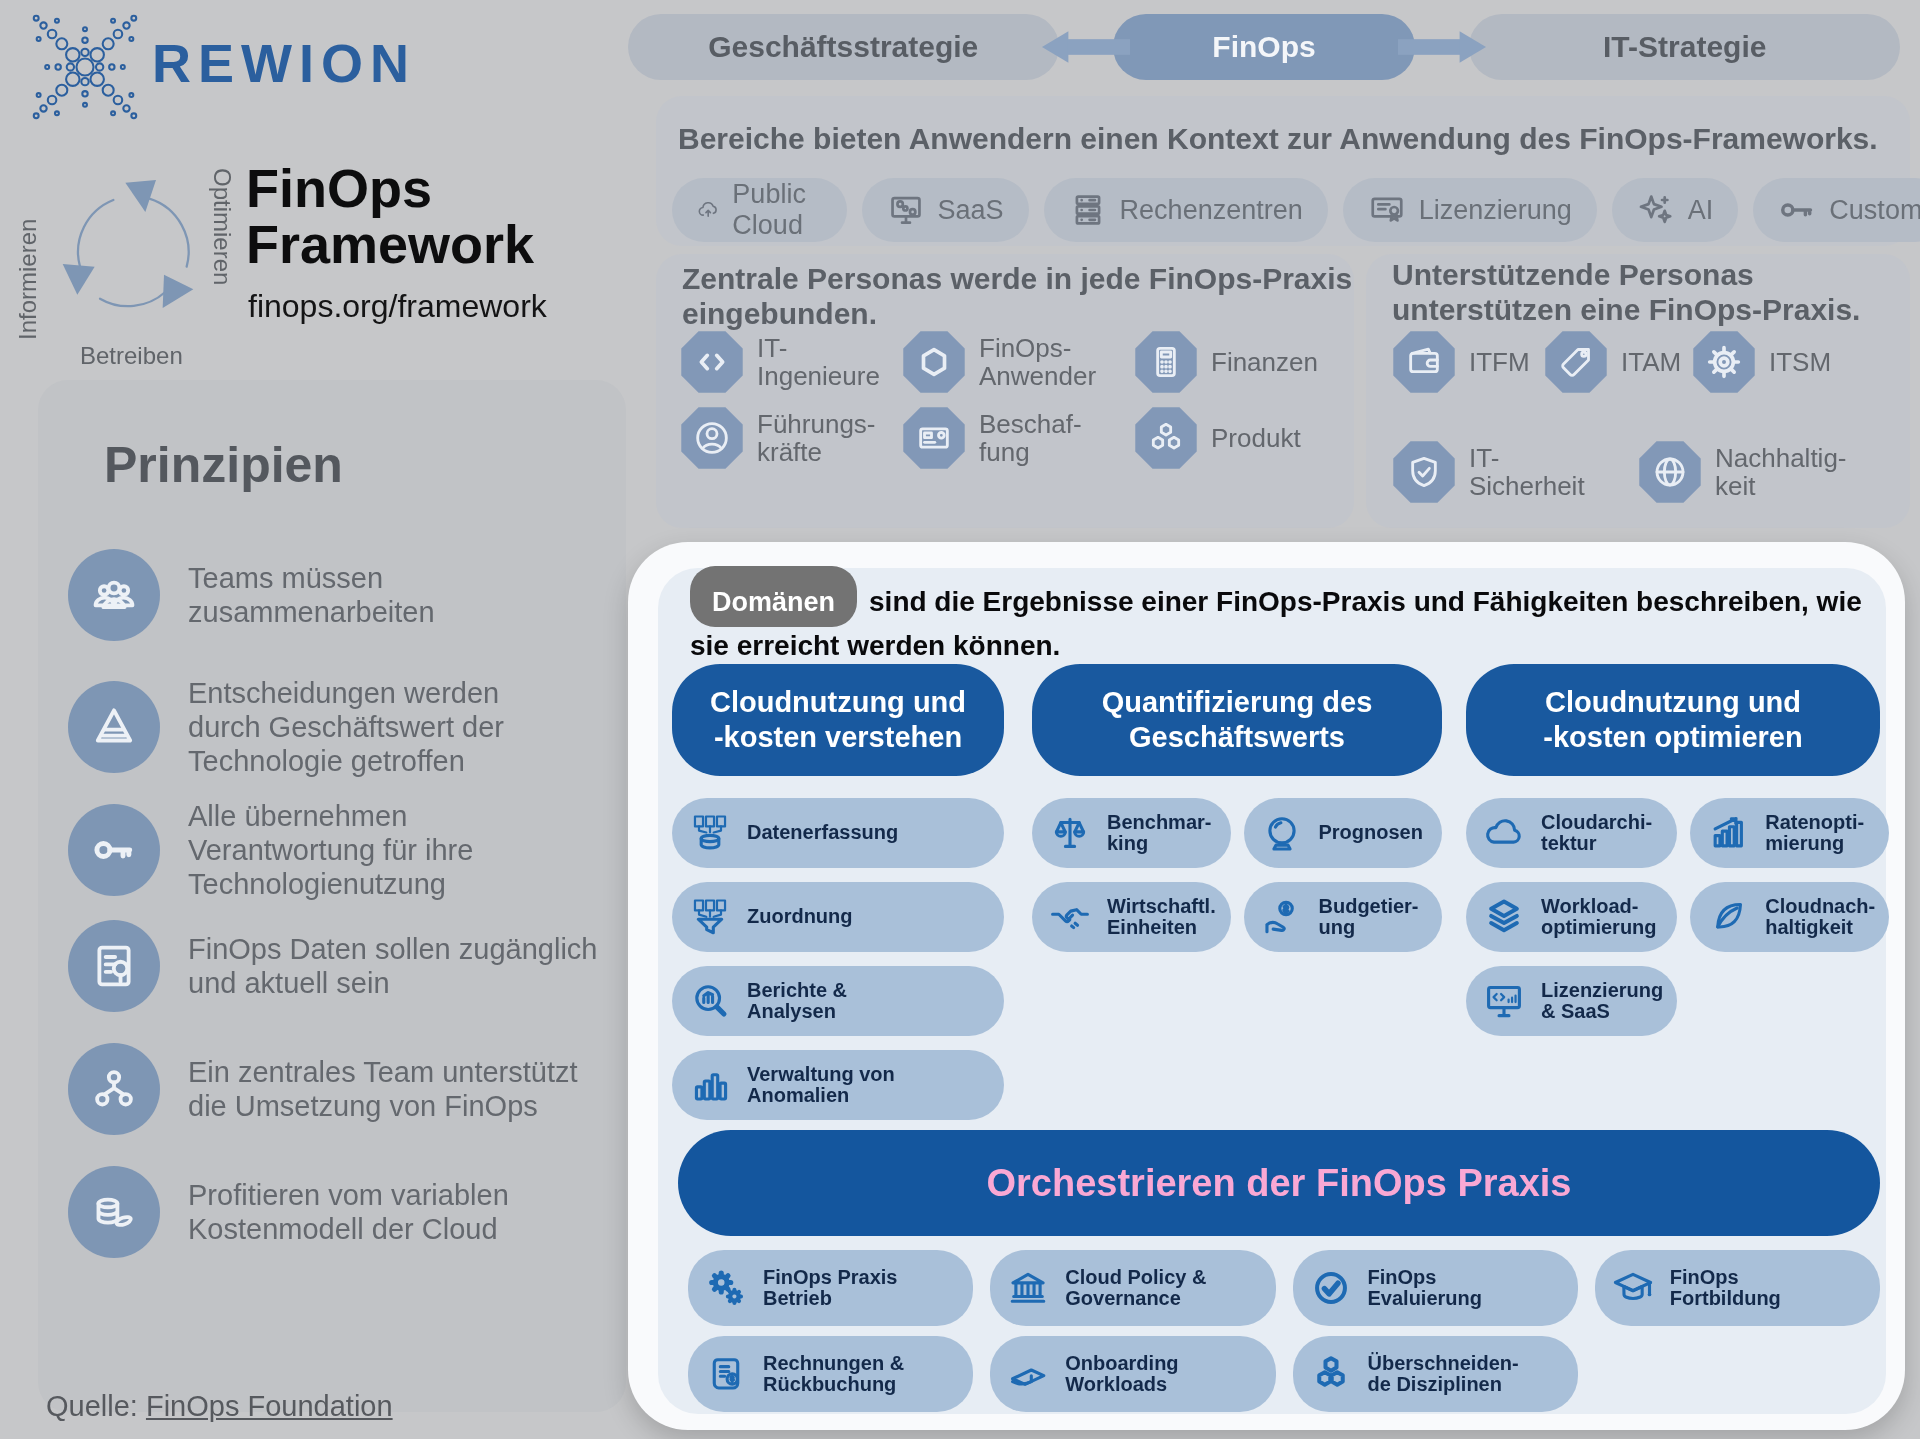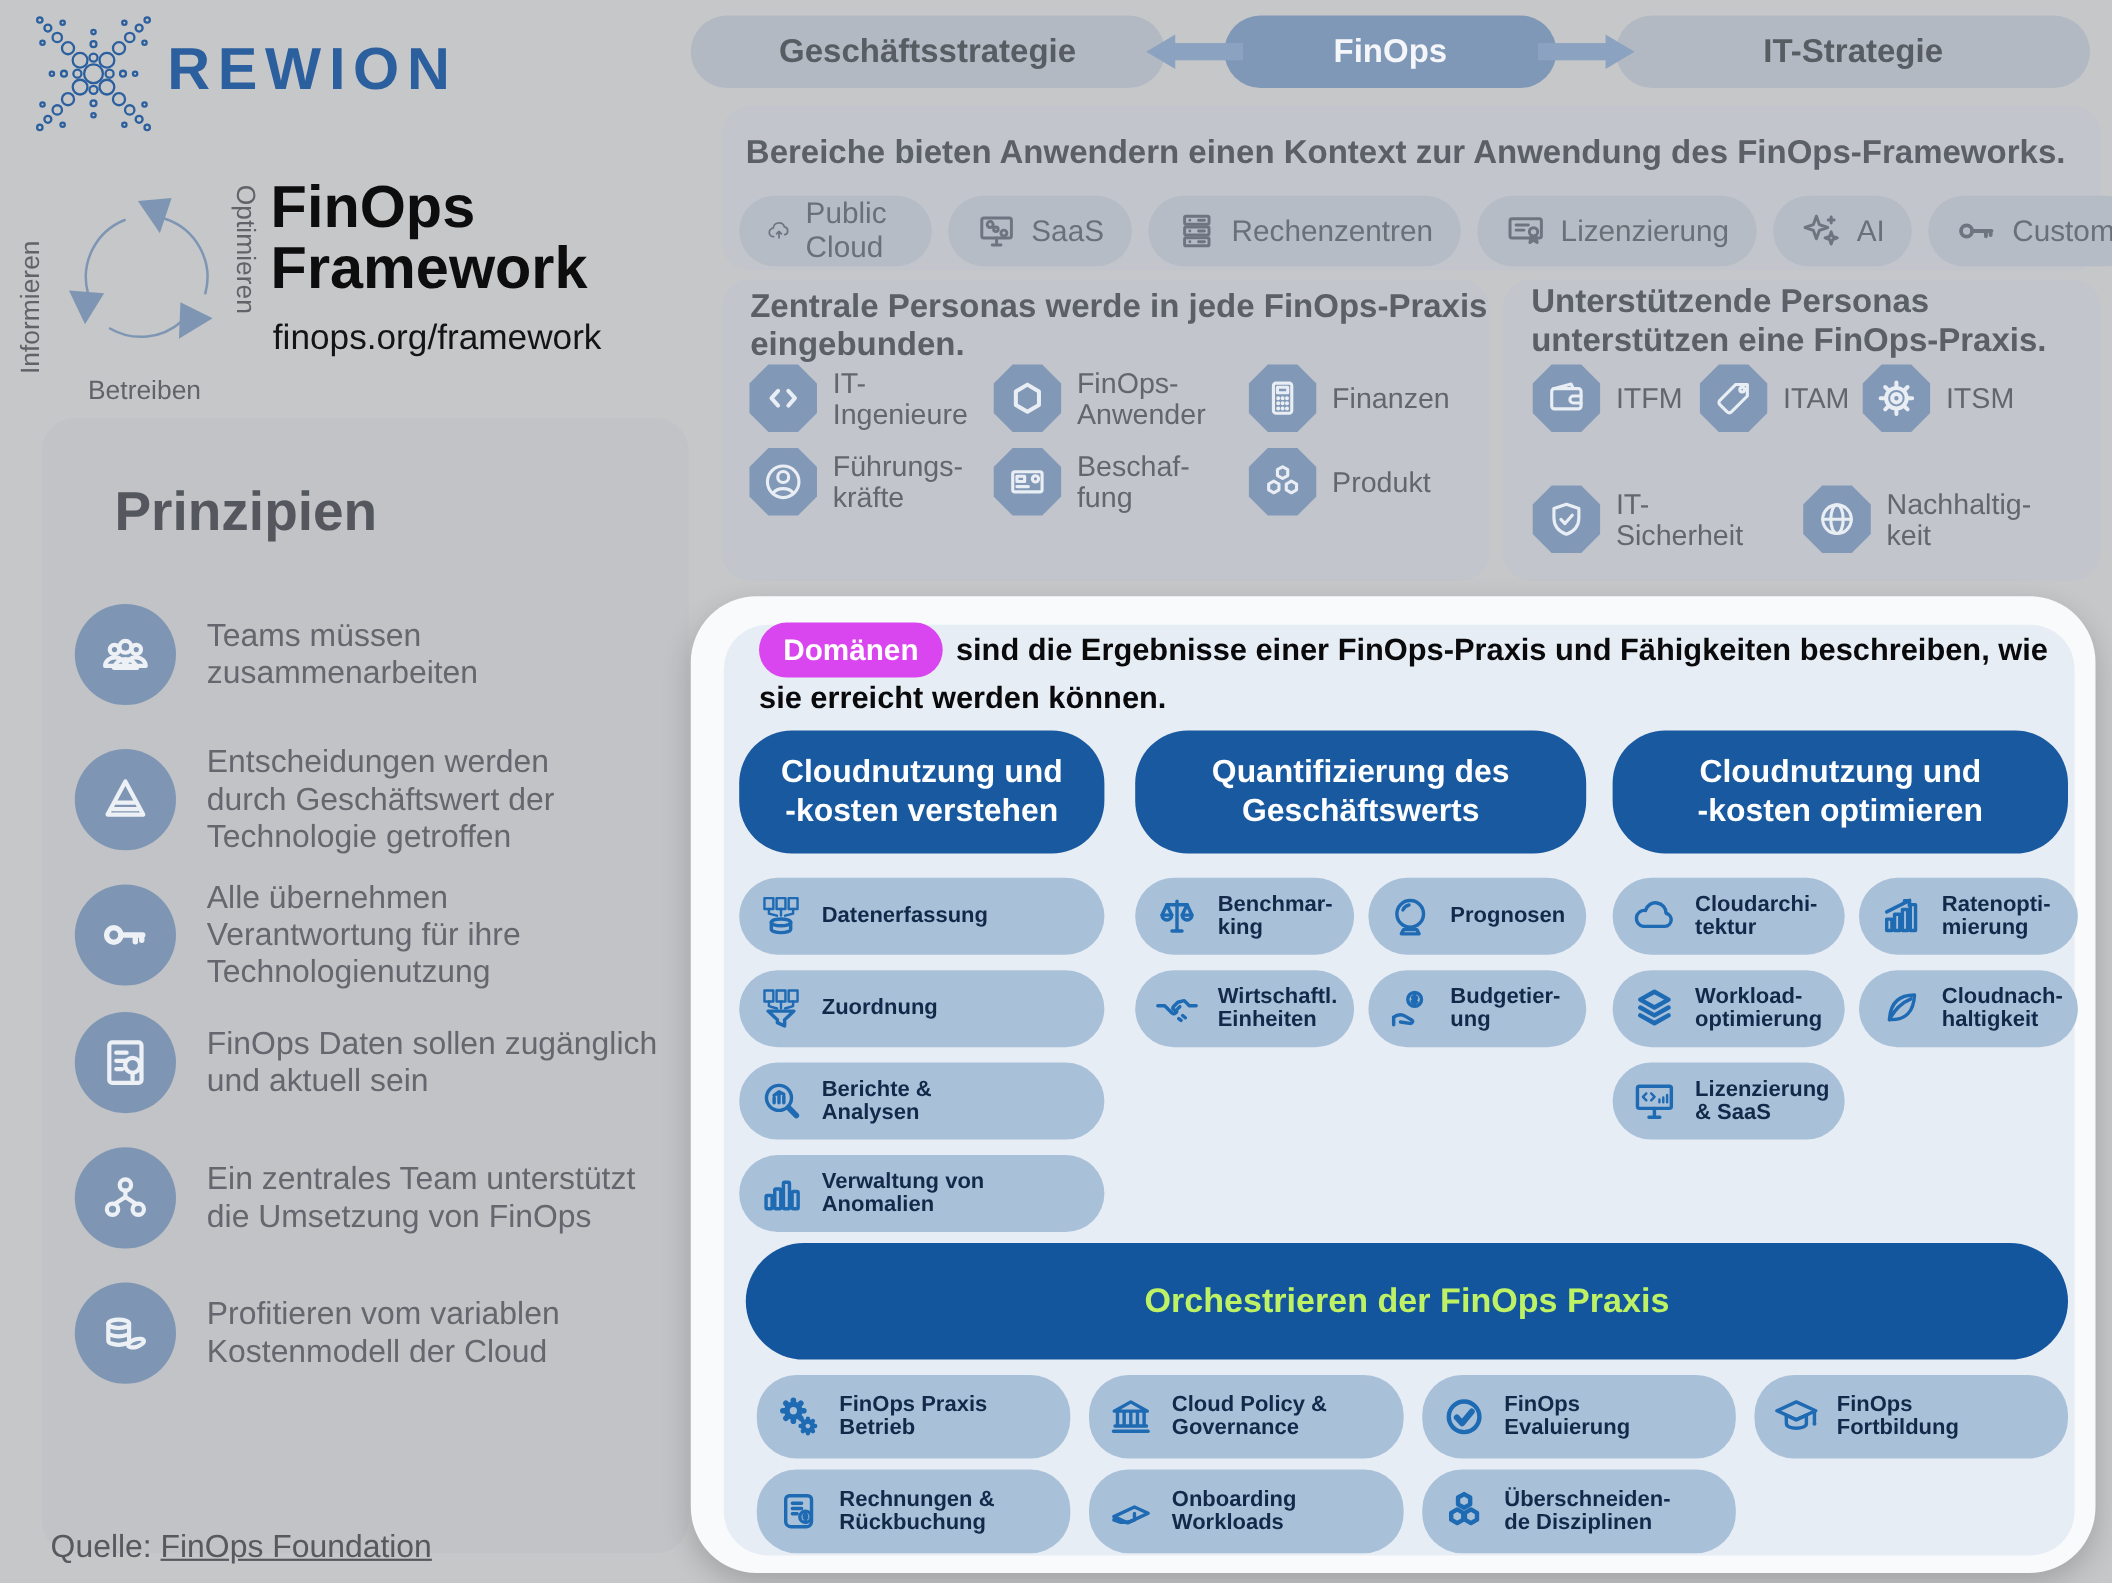--- a/index.html
+++ b/index.html
@@ -47,32 +47,32 @@
          display:flex;align-items:center;justify-content:center;}
   .pcirc .ic{width:54px;height:54px;}
   .ptext{font-size:29px;color:#64686e;line-height:1.18;}
   .quelle{font-size:29px;color:#56595e;}
   .quelle a{color:#56595e;text-decoration:underline;}
 
   
   .dom-outer{background:#f9fafc;border-radius:60px;box-shadow:0 10px 26px rgba(0,0,0,.18);}
   .dom-inner{background:#e7edf4;border-radius:40px;}
   .stmt{font-size:28px;font-weight:bold;color:#0a0a0c;line-height:1.34;width:1200px;}
-  .dom-badge{display:inline-block;background:#d946ef;color:#fff;border-radius:25px;
-             padding:7px 22px 7px;margin-right:12px;font-size:27px;font-weight:bold;}
+  .dom-badge{display:inline-block;background:#737373;color:#fff;border-radius:25px;
+             padding:18px 22px 7px;margin-right:12px;font-size:27px;font-weight:bold;}
   .dom-head{background:#19599f;border-radius:48px;color:#fff;font-weight:bold;font-size:29px;
             line-height:1.22;display:flex;align-items:center;justify-content:center;text-align:center;}
   .cap{background:#a9c0d9;border-radius:36px;display:flex;align-items:center;gap:13px;padding:0 14px;}
   .cap .icbox{width:48px;height:48px;flex:0 0 auto;color:#1e6ab3;display:flex;align-items:center;justify-content:center;}
   .cap .icbox .ic{width:44px;height:44px;}
   .cap .clab{font-size:20px;font-weight:bold;color:#13294a;line-height:1.06;}
   .capcol{display:grid;grid-auto-rows:70px;row-gap:14px;}
   .capcol2{display:grid;grid-template-columns:1fr 1fr;grid-auto-rows:70px;gap:14px 13px;}
   .orch{background:#14569e;border-radius:53px;display:flex;align-items:center;justify-content:center;
-        color:#bef264;font-size:31px;font-weight:bold;}
+        color:#f9a8d4;font-size:38px;font-weight:bold;}
   .prac-grid{display:grid;grid-template-columns:repeat(4,1fr);grid-auto-rows:76px;gap:10px 17px;}
 
   
   .ic{display:block;}
   .ic *{fill:none;stroke:currentColor;stroke-width:1.7;stroke-linecap:round;stroke-linejoin:round;}
   .ic .fl{fill:currentColor;stroke:none;}
   .ic .w2 *{stroke-width:2.2;} .ic .w3 *{stroke-width:3;} .ic .w28 *{stroke-width:2.8;}
   .ic .thin *{stroke-width:1.2;}
 </style>
 </head>

